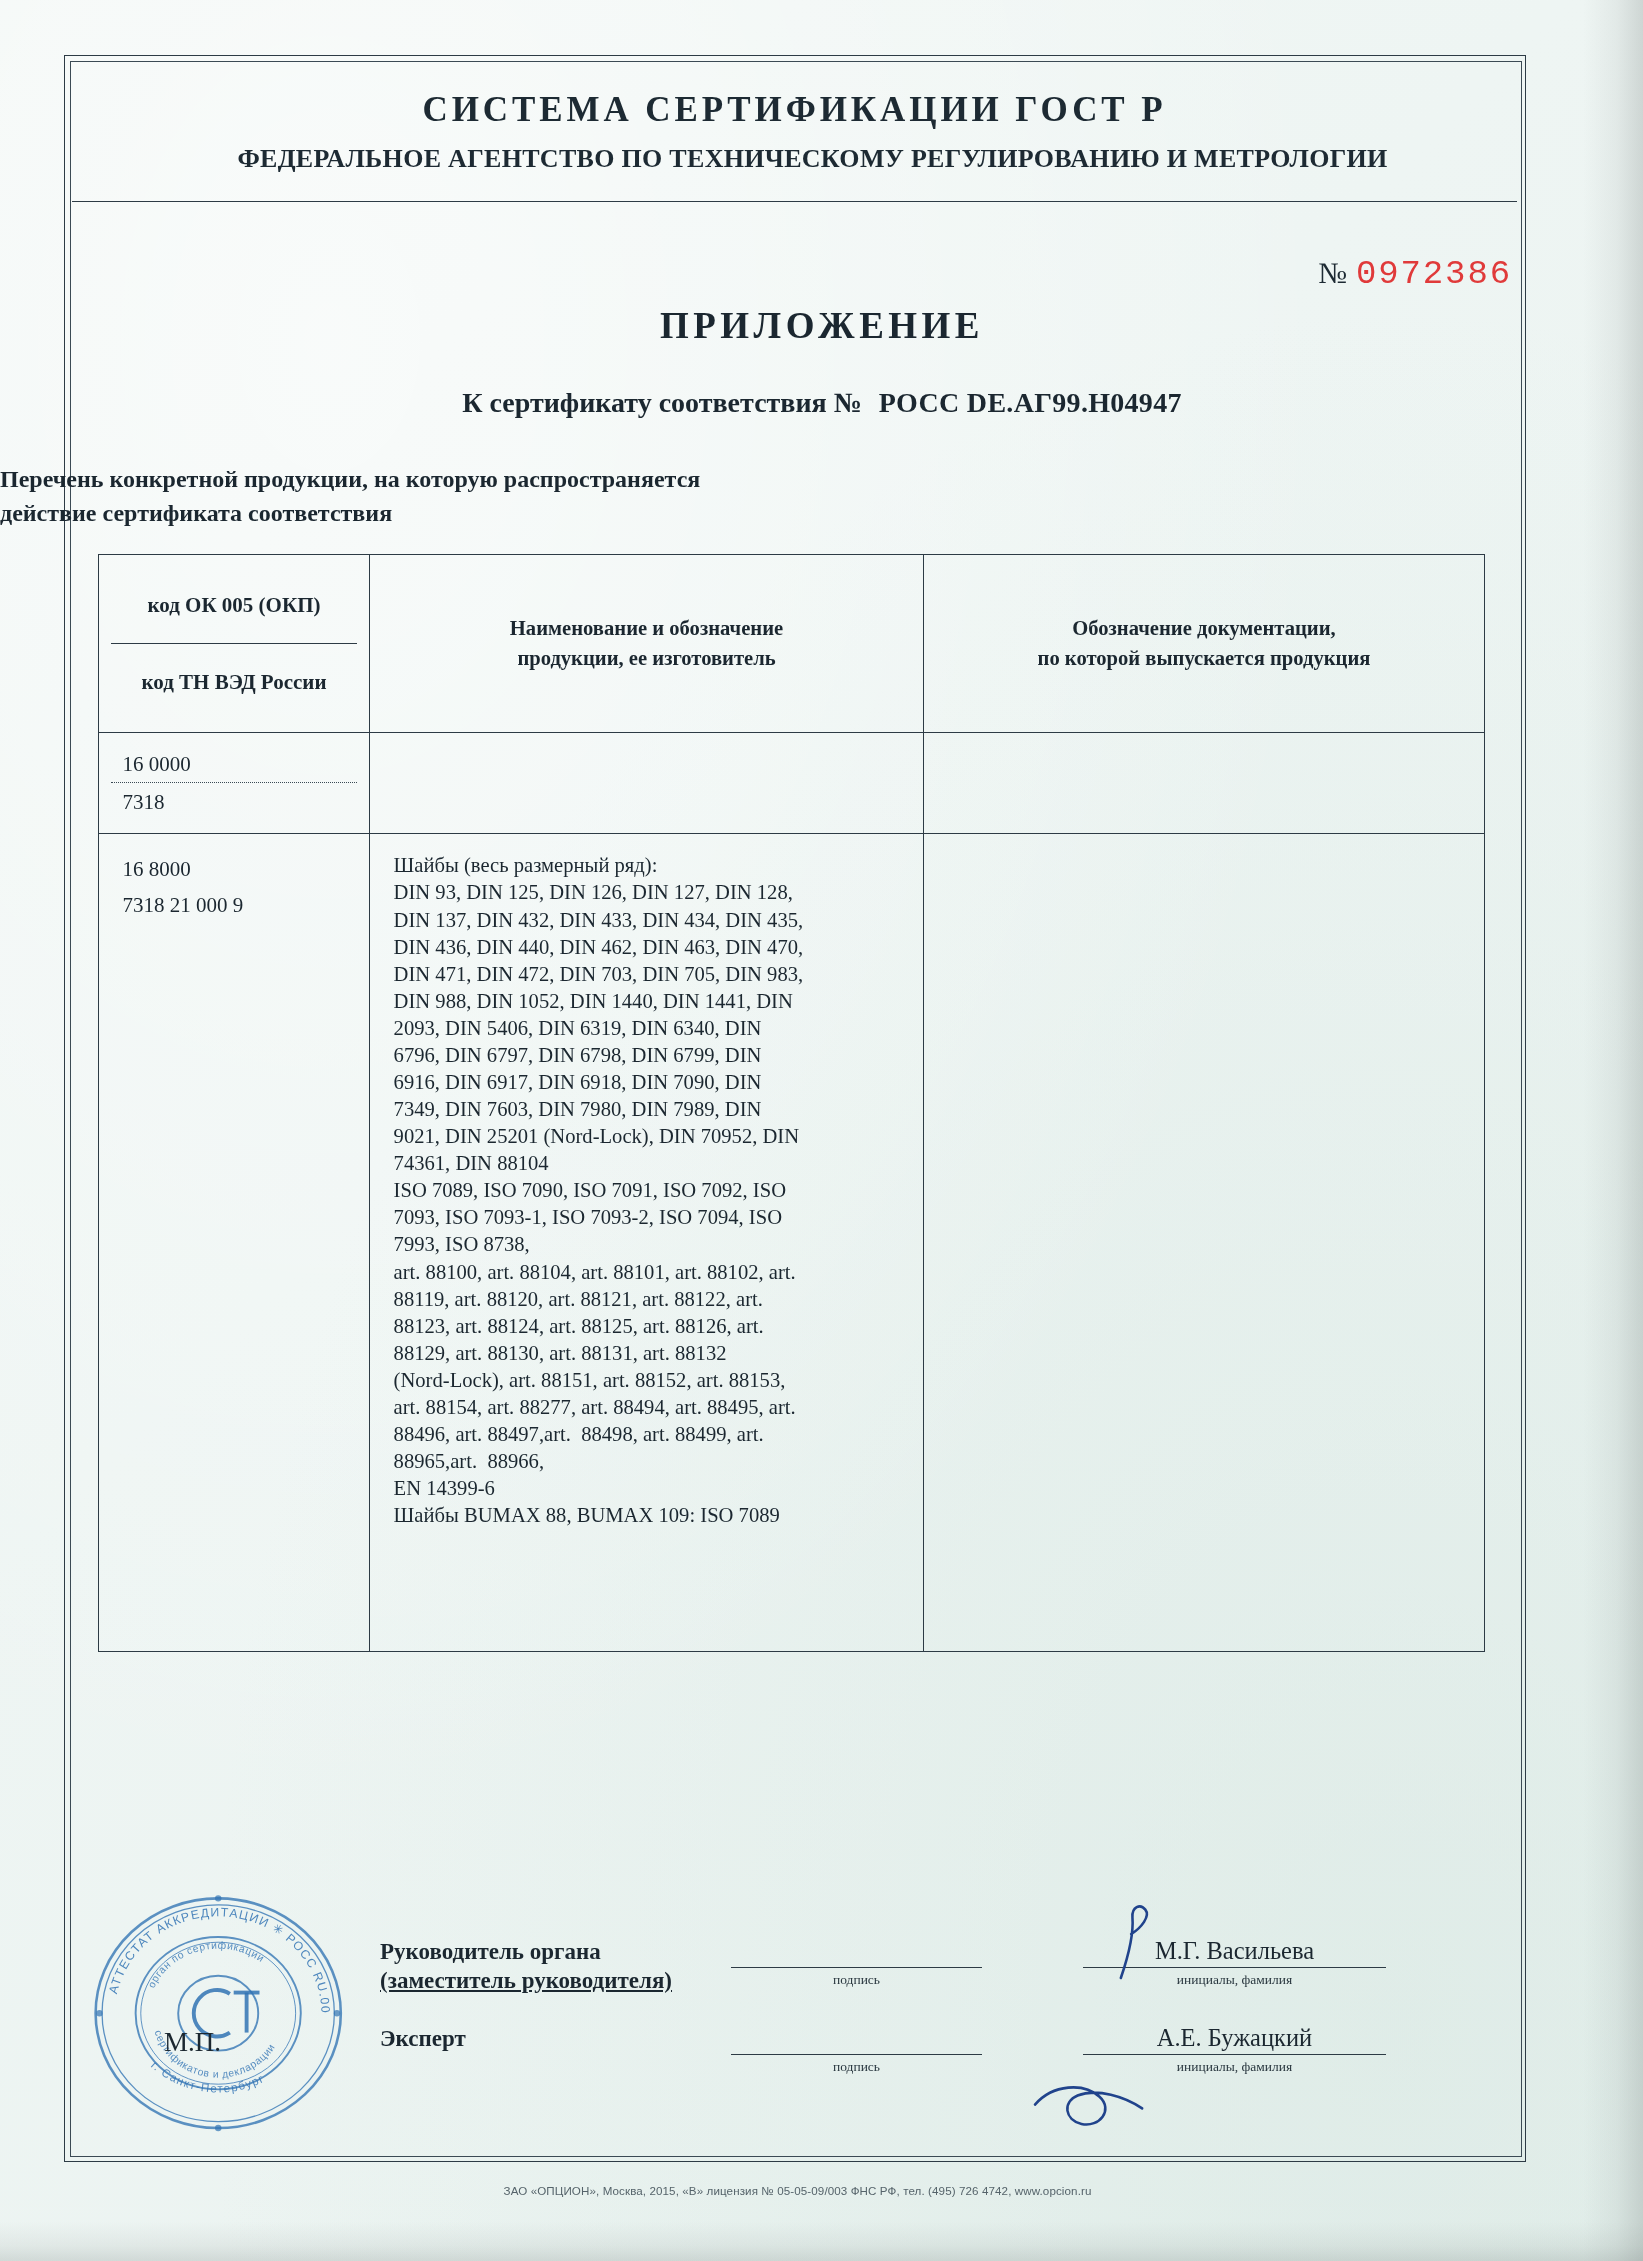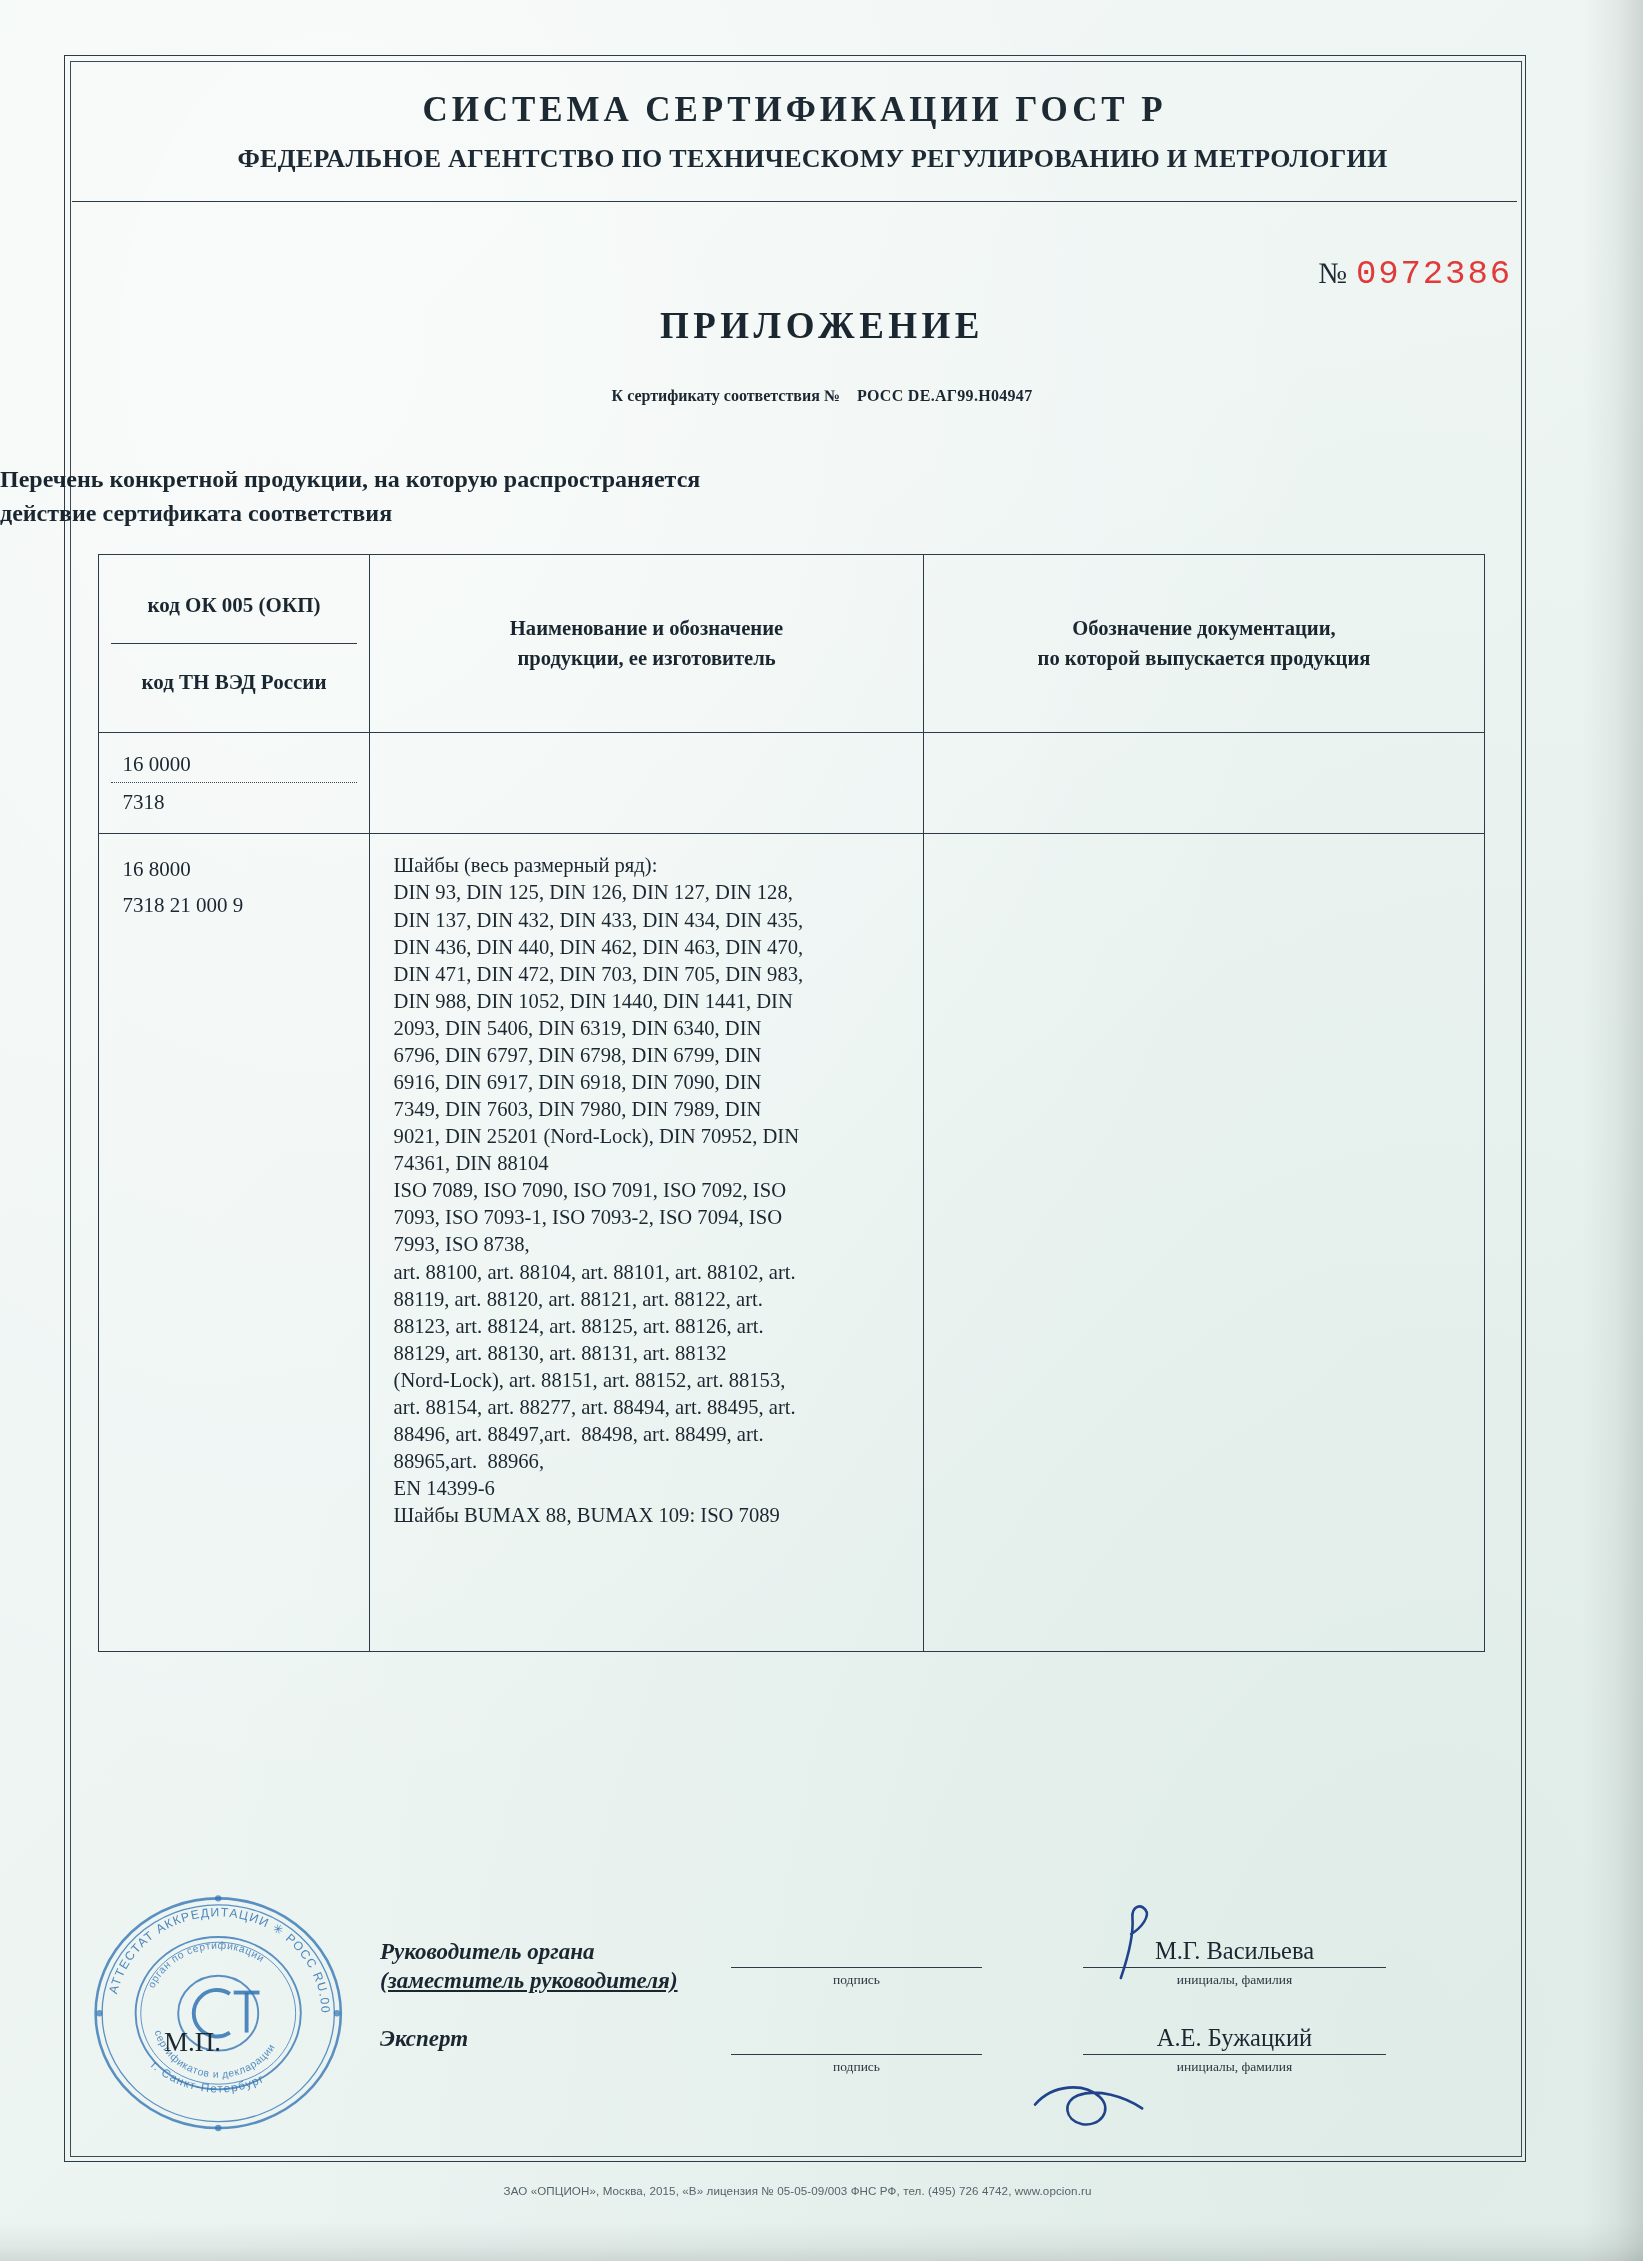--- a/index.html
+++ b/index.html
@@ -110,21 +110,21 @@
     font-size: 37px;
     font-weight: bold;
     letter-spacing: 4.5px;
     color: #1b2730;
   }
   .doc-ref {
     position: absolute;
     left: 0; top: 387px;
     width: 1644px;
     text-align: center;
-    font-size: 16px;
+    font-size: 28px;
     font-weight: bold;
     color: #1b2730;
   }
   .doc-ref .ref-val {
     font-weight: bold;
     margin-left: 17px;
     letter-spacing: 0.3px;
   }
   .doc-scope {
     position: absolute;
@@ -228,21 +228,20 @@
     left: 380px;
     width: 1006px;
     height: 71px;
   }
   .sig-row.r1 { top: 48px; }
   .sig-row.r2 { top: 135px; }
   .sig-role {
     position: absolute; left: 0; top: 5.2px;
     font-size: 23px; font-weight: bold; color: #1b2730;
     line-height: 1.25;
-    font-style: italic;
   }
   .sig-role .ul { text-decoration: underline; }
   .sig-line {
     position: absolute;
     top: 34px;
     height: 0;
     border-bottom: 1.3px solid #2d3b45;
   }
   .sig-line.mid { left: 351px; width: 251px; }
   .sig-line.right { left: 703px; width: 303px; }

